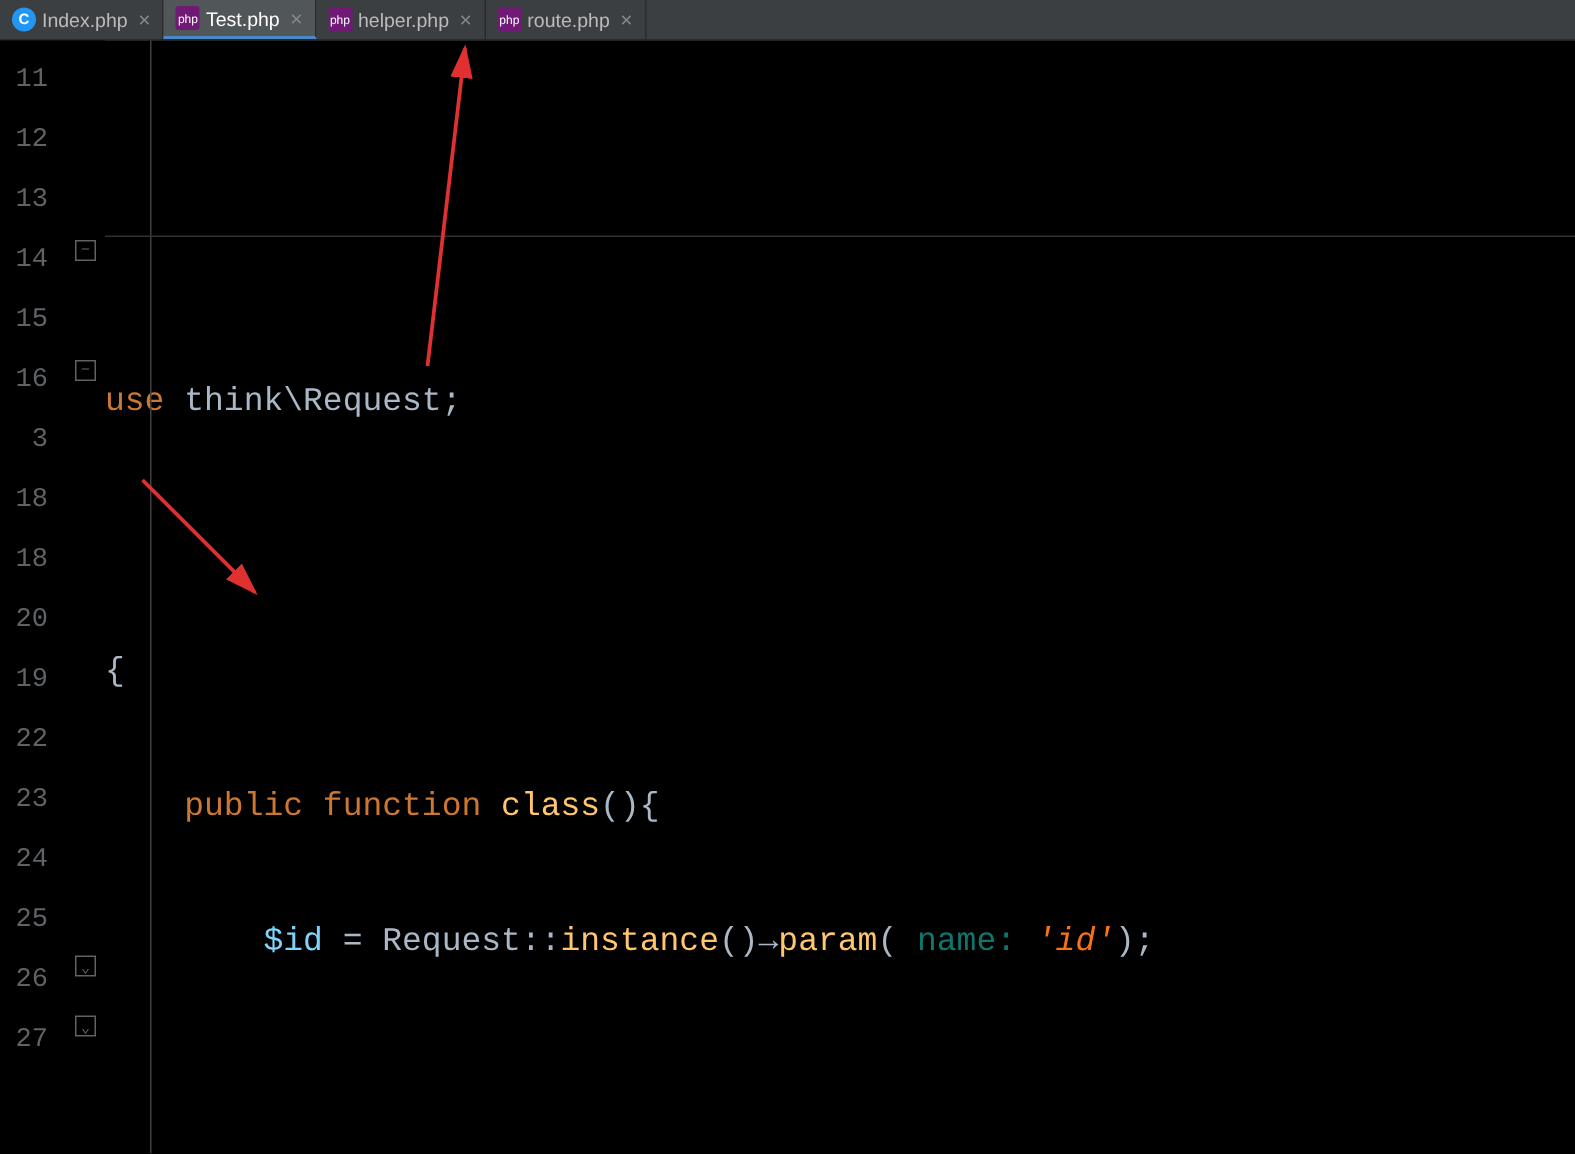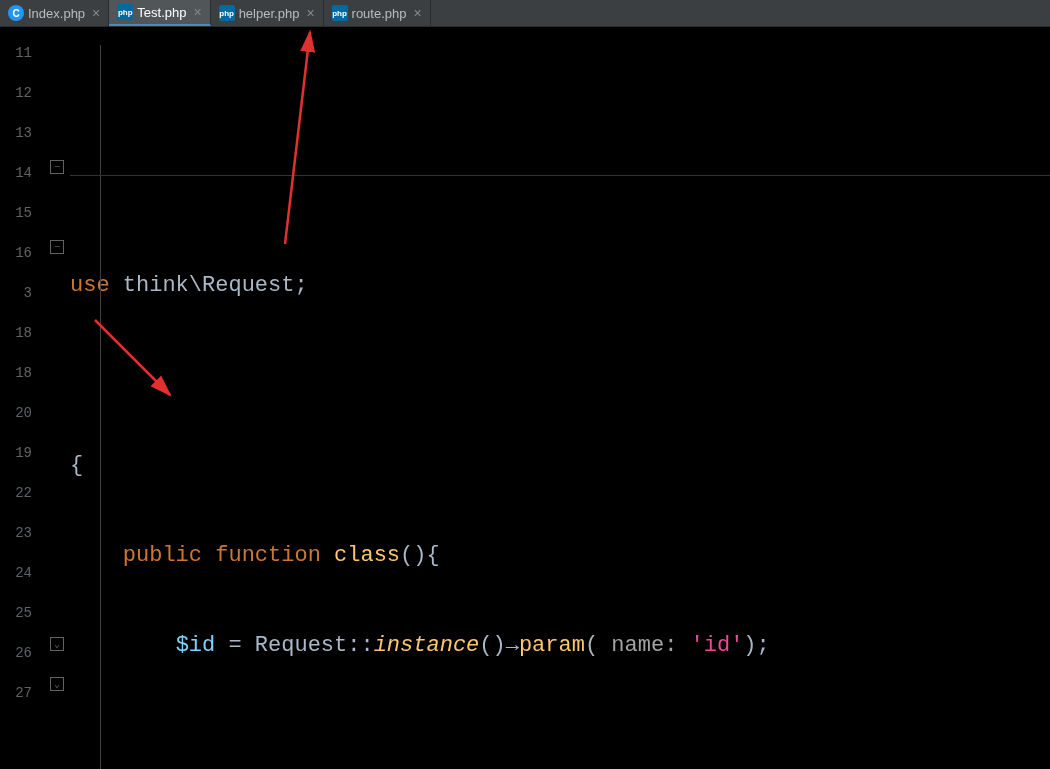--- a/index.html
+++ b/index.html
@@ -38,23 +38,23 @@
   .tab-icon {
     width: 16px;
     height: 16px;
     display: inline-flex;
     align-items: center;
     justify-content: center;
     font-size: 8px;
     border-radius: 2px;
   }
   .php-icon {
-    background: #0369a1;
+    background: #701a75;
     color: #fff;
-    font-weight: bold;
+    font-weight: normal;
   }
   .c-icon {
     background: #2196f3;
     color: #fff;
     border-radius: 50%;
     font-weight: bold;
     font-size: 10px;
   }
   .tab-close {
     color: #888;
@@ -70,21 +70,21 @@
     background: #000;
     color: #606366;
     text-align: right;
     padding-right: 16px;
     user-select: none;
     padding-top: 6px;
   }
   .gutter-line {
     height: 40px;
     line-height: 40px;
-    font-size: 14px;
+    font-size: 18px;
   }
   .fold-col {
     width: 22px;
     background: #000;
     position: relative;
     padding-top: 6px;
   }
   .fold-mark {
     position: absolute;
     left: 2px;
@@ -96,40 +96,39 @@
     display: flex;
     align-items: center;
     justify-content: center;
     background: #000;
   }
   .code {
     flex: 1;
     padding-top: 6px;
     position: relative;
     white-space: pre;
-    margin-top: 18px;
   }
   .code-line {
     height: 40px;
     line-height: 40px;
   }
   .vline {
     position: absolute;
     top: 0;
     bottom: 0;
     width: 1px;
     background: #404040;
   }
   .kw { color: #cc7832; }
   .fn { color: #ffc66d; }
   .var { color: #7dd3fc; }
-  .str { color: #ec4899; }
+  .str { color: #f97316; font-style: italic; }
   .plain { color: #a9b7c6; }
-  .comment { color: #a3a3a3; }
-  .it { font-style: italic; }
+  .comment { color: #0f766e; }
+  .it { }
   .arrow-annot {
     position: absolute;
     pointer-events: none;
   }
   .hr-sep {
     position: absolute;
     left: 0;
     right: 0;
     top: 130px;
     height: 1px;

